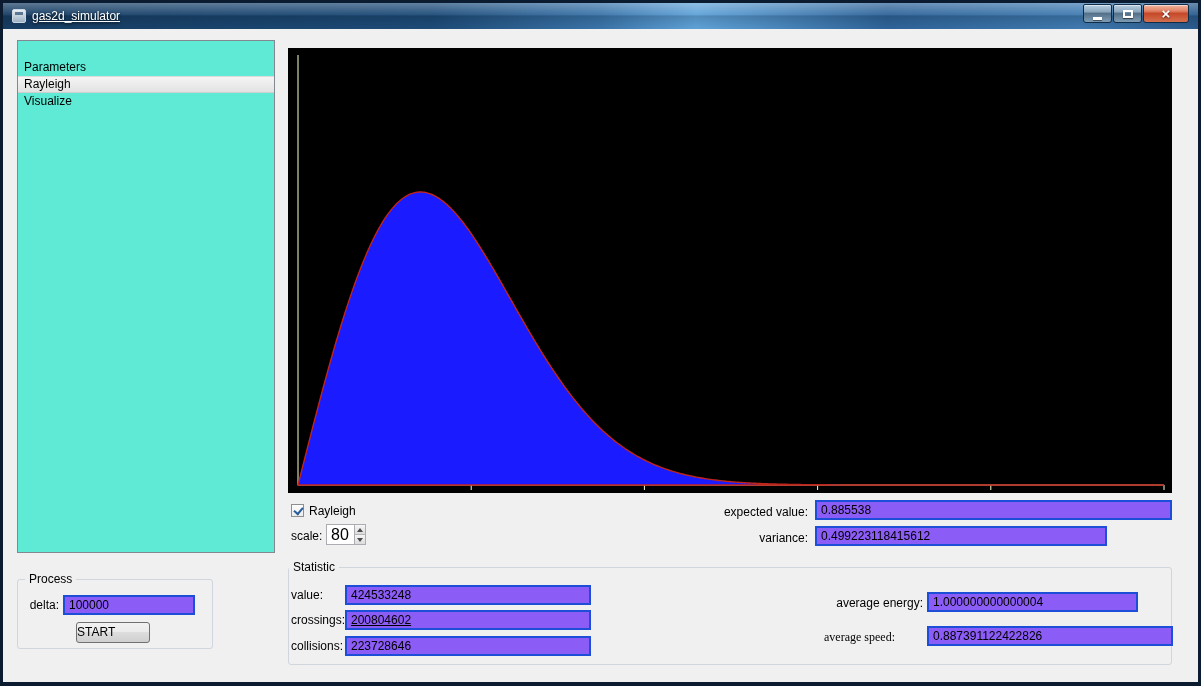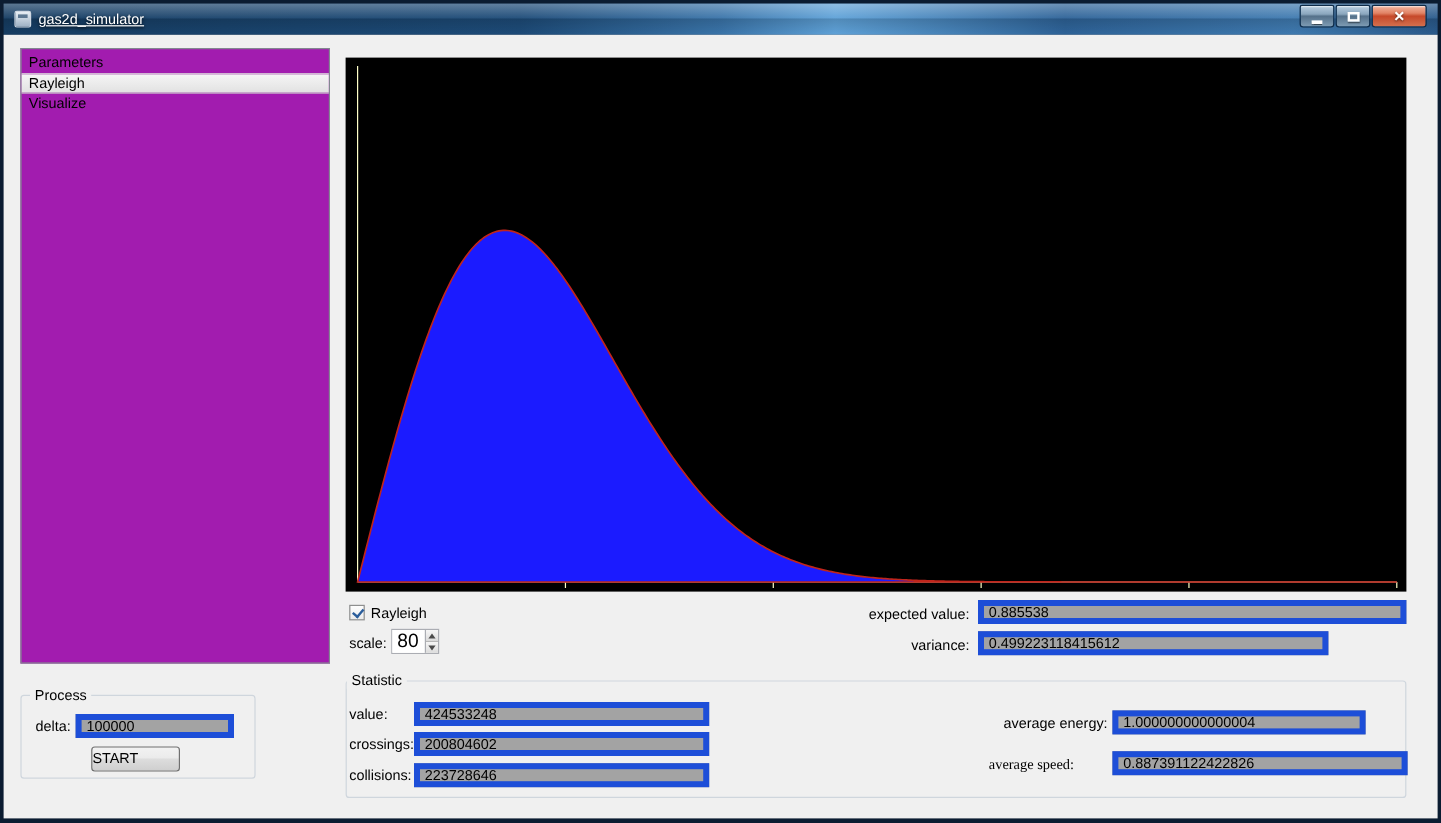--- a/index.html
+++ b/index.html
@@ -21,33 +21,33 @@
   .btn-min,.btn-max{width:29px;background:linear-gradient(#b9cfe2 0%, #8aa6bd 40%, #55718a 50%, #7e9cb4 100%);}
   .btn-close{width:46px;background:linear-gradient(#f2b5a0 0%, #e18365 35%, #c6492a 50%, #d4704e 100%);}
   .ico-min{width:9px;height:3px;background:#fff;margin-top:9px;box-shadow:0 1px 1px rgba(0,0,0,.5);}
   .ico-max{width:10px;height:8px;border:2px solid #fff;box-sizing:border-box;box-shadow:0 1px 1px rgba(0,0,0,.5);}
   .ico-close{font-size:15px;font-weight:bold;color:#fff;line-height:16px;text-shadow:0 1px 2px rgba(0,0,0,.6);}
 
   
   .client{position:absolute;left:3px;top:29px;right:3px;bottom:4px;background:#f0f0f0;}
 
   
-  .listbox{position:absolute;left:14px;top:11px;width:258px;height:513px;background:#a21caf;border:1px solid #828790;
-    box-sizing:border-box;font-size:12px;padding-top:3px;}
+  .listbox{position:absolute;left:14px;top:11px;width:258px;height:513px;background:#5eead4;border:1px solid #828790;
+    box-sizing:border-box;font-size:12px;padding-top:18px;}
   .list-item{height:17px;line-height:17px;padding-left:6px;color:#000;}
   .list-item.selected{background:linear-gradient(#f5f5f5,#e2e2e2);border-top:1px solid #dcdcdc;border-bottom:1px solid #cfcfcf;
     height:15px;line-height:15px;}
 
   
   .plot{position:absolute;left:285px;top:19px;width:884px;height:445px;background:#000;}
 
   
   .label{position:absolute;font-size:12px;color:#000;white-space:nowrap;}
   .label.right{text-align:right;}
-  .field{position:absolute;border:5px solid #1d4ed8;background:#a3a3a3;font-size:12px;font-family:"Liberation Sans",sans-serif;
+  .field{position:absolute;border:2px solid #1d4ed8;background:#8b5cf6;font-size:12px;font-family:"Liberation Sans",sans-serif;
     padding:0 4px;box-sizing:border-box;height:20px;outline:none;}
   .groupbox{position:absolute;border:1px solid #cfd6dd;border-radius:3px;box-sizing:border-box;}
   .group-title{position:absolute;font-size:12px;background:#f0f0f0;padding:0 4px;white-space:nowrap;}
 
   
   .checkbox{position:absolute;width:13px;height:13px;background:linear-gradient(#fdfdfd,#ececec);border:1px solid #8e8f8f;
     box-sizing:border-box;}
   .checkmark{position:absolute;left:2px;top:2px;width:7px;height:4px;border-left:2px solid #2a5d9b;border-bottom:2px solid #2a5d9b;
     transform:rotate(-50deg);}
 
@@ -140,21 +140,21 @@
     <input class="field" style="left: 812px; top: 497px; width: 292px;" value="0.499223118415612">
 
     <div class="groupbox" style="left:285px;top:538px;width:884px;height:98px;">
       <span class="group-title" style="left:0px;top:-8px;">Statistic</span>
     </div>
 
     <div class="label" style="left:288px;top:559px;">value:</div>
     <input class="field" style="left: 342px; top: 556px; width: 246px;" value="424533248">
 
     <div class="label" style="left:288px;top:584px;">crossings:</div>
-    <input class="field" style="left: 342px; top: 581px; width: 246px;" value="200804602">
+    <input class="field" style="left: 342px; top: 581px; width: 246px; text-decoration: underline;" value="200804602">
 
     <div class="label" style="left:288px;top:610px;">collisions:</div>
     <input class="field" style="left: 342px; top: 607px; width: 246px;" value="223728646">
 
     <div class="label right" style="left:740px;top:567px;width:180px;">average energy:</div>
     <input class="field" style="left: 924px; top: 563px; width: 211px;" value="1.000000000000004">
 
     <div class="label right" style="left:712px;top:601px;width:180px;font-family:Liberation Serif, serif;">average speed:</div>
     <input class="field" style="left: 924px; top: 597px; width: 246px;" value="0.887391122422826">
 

